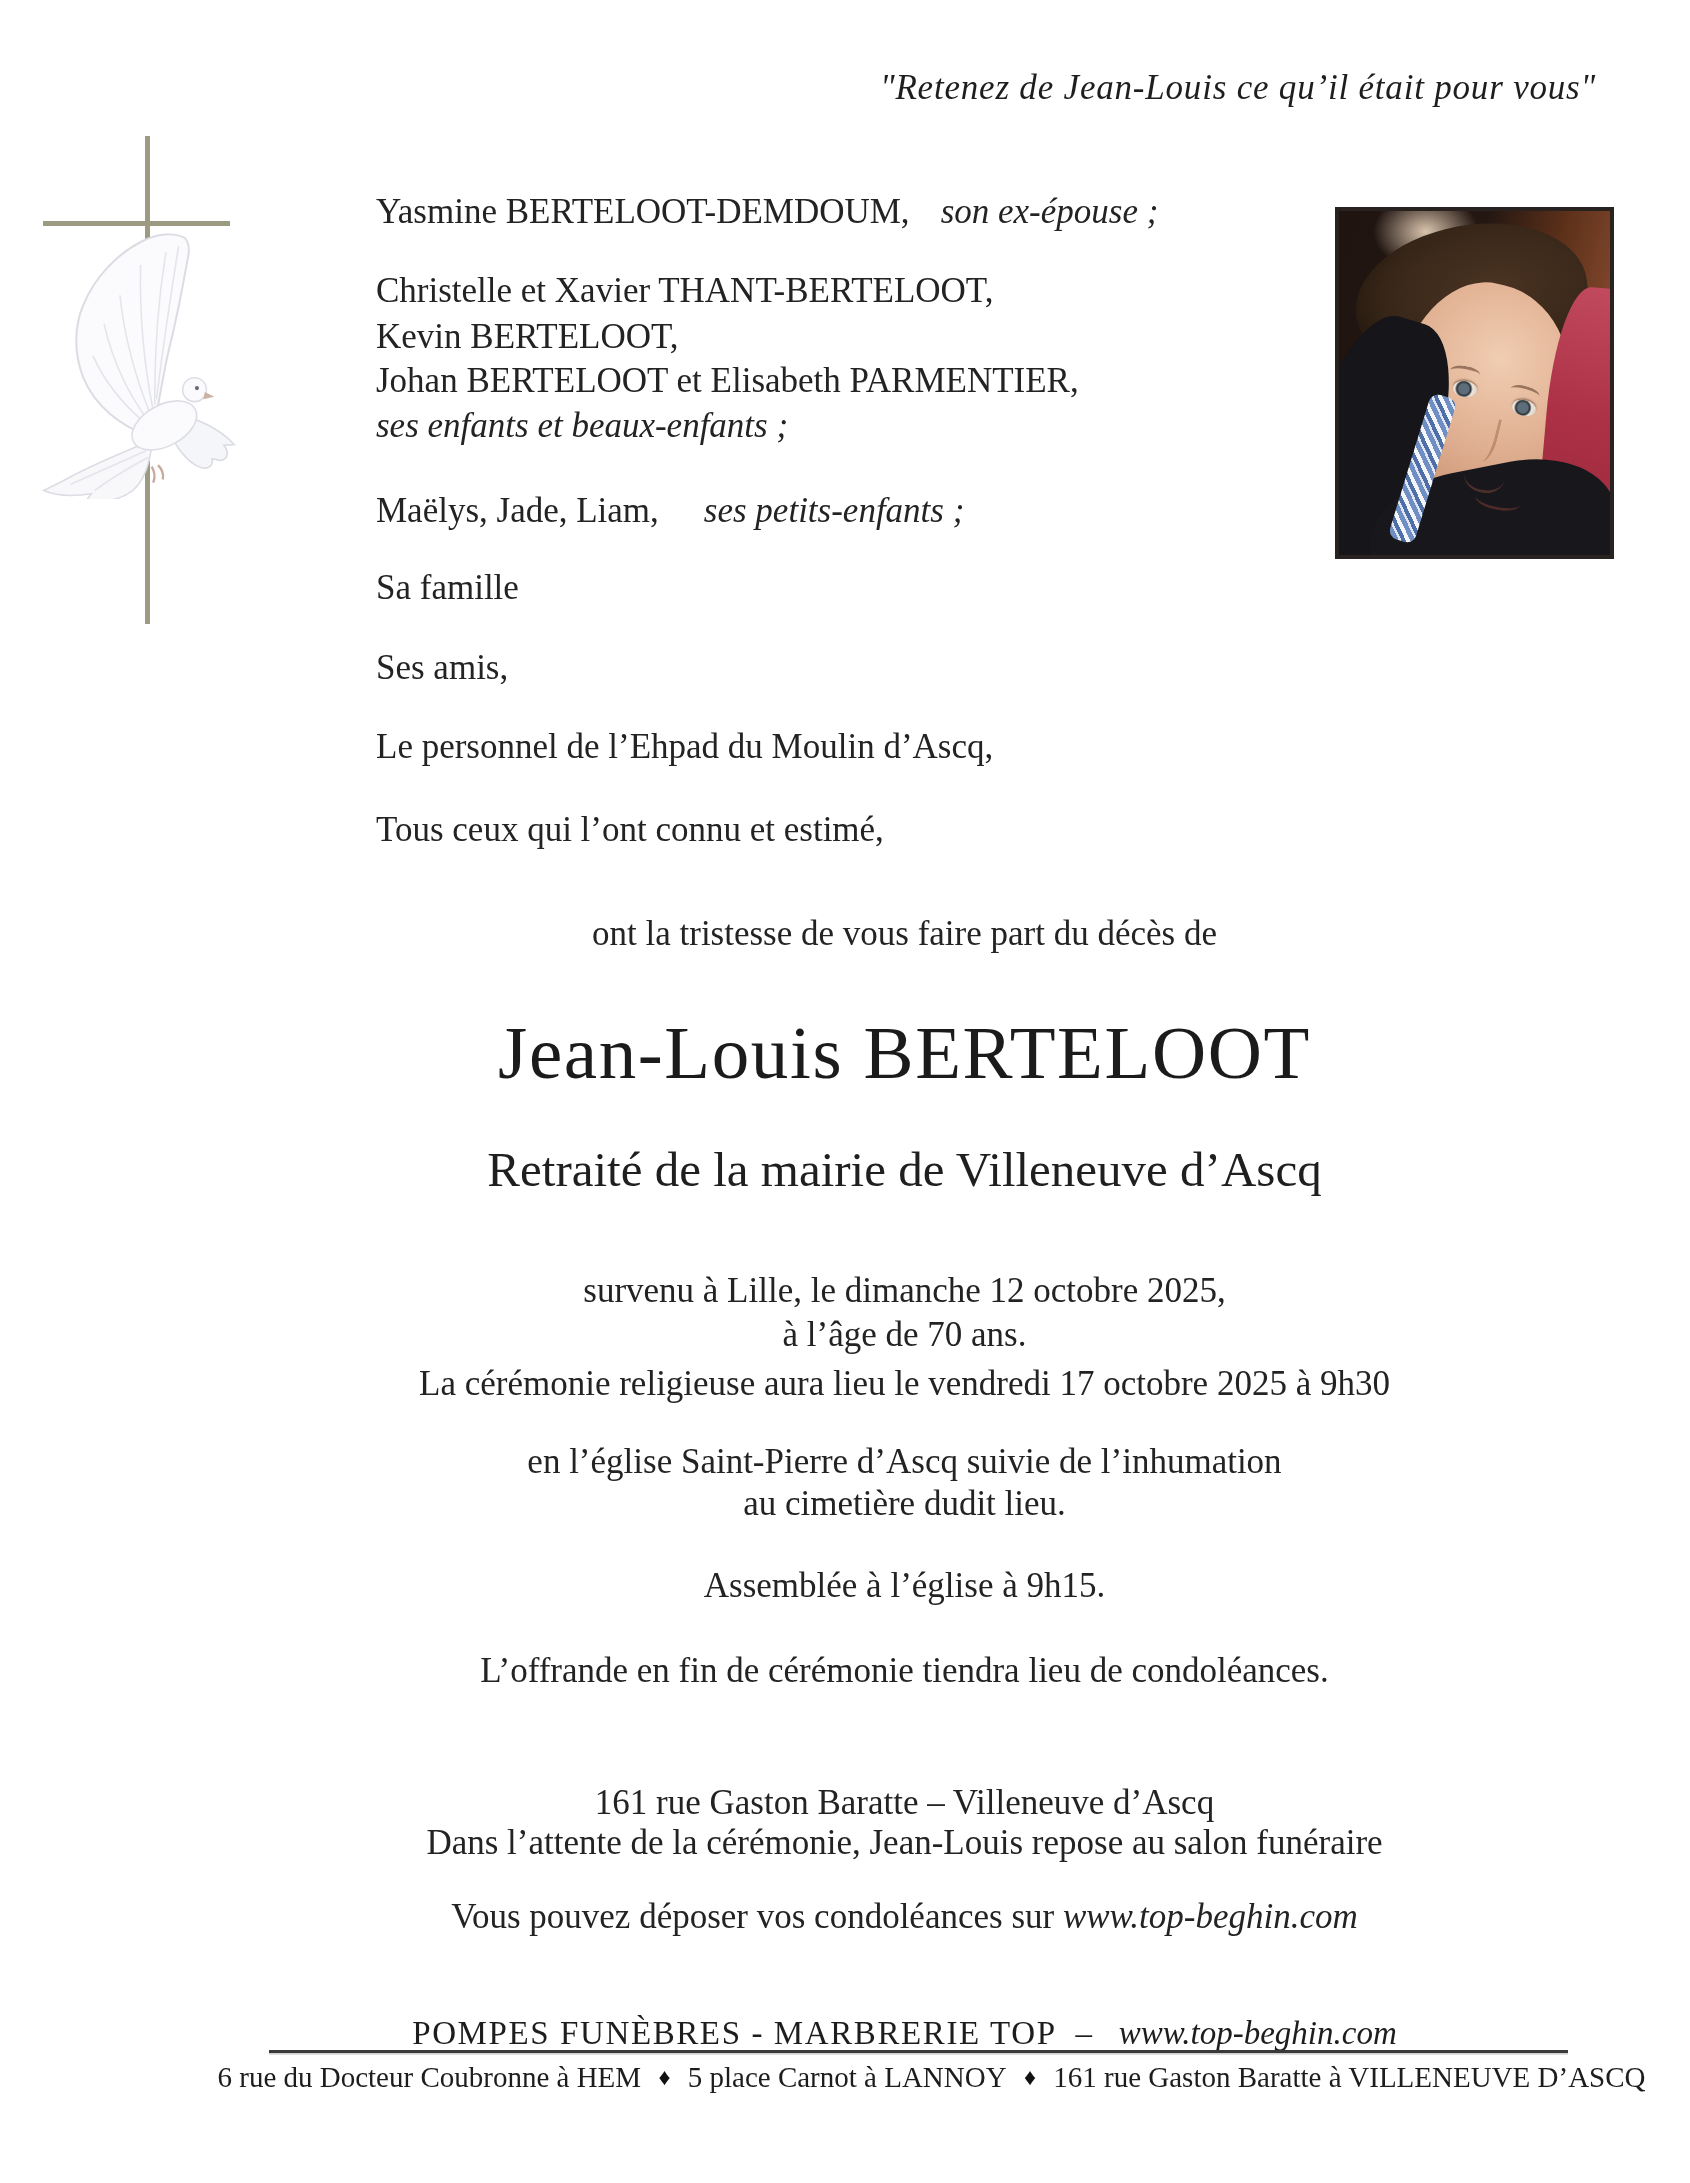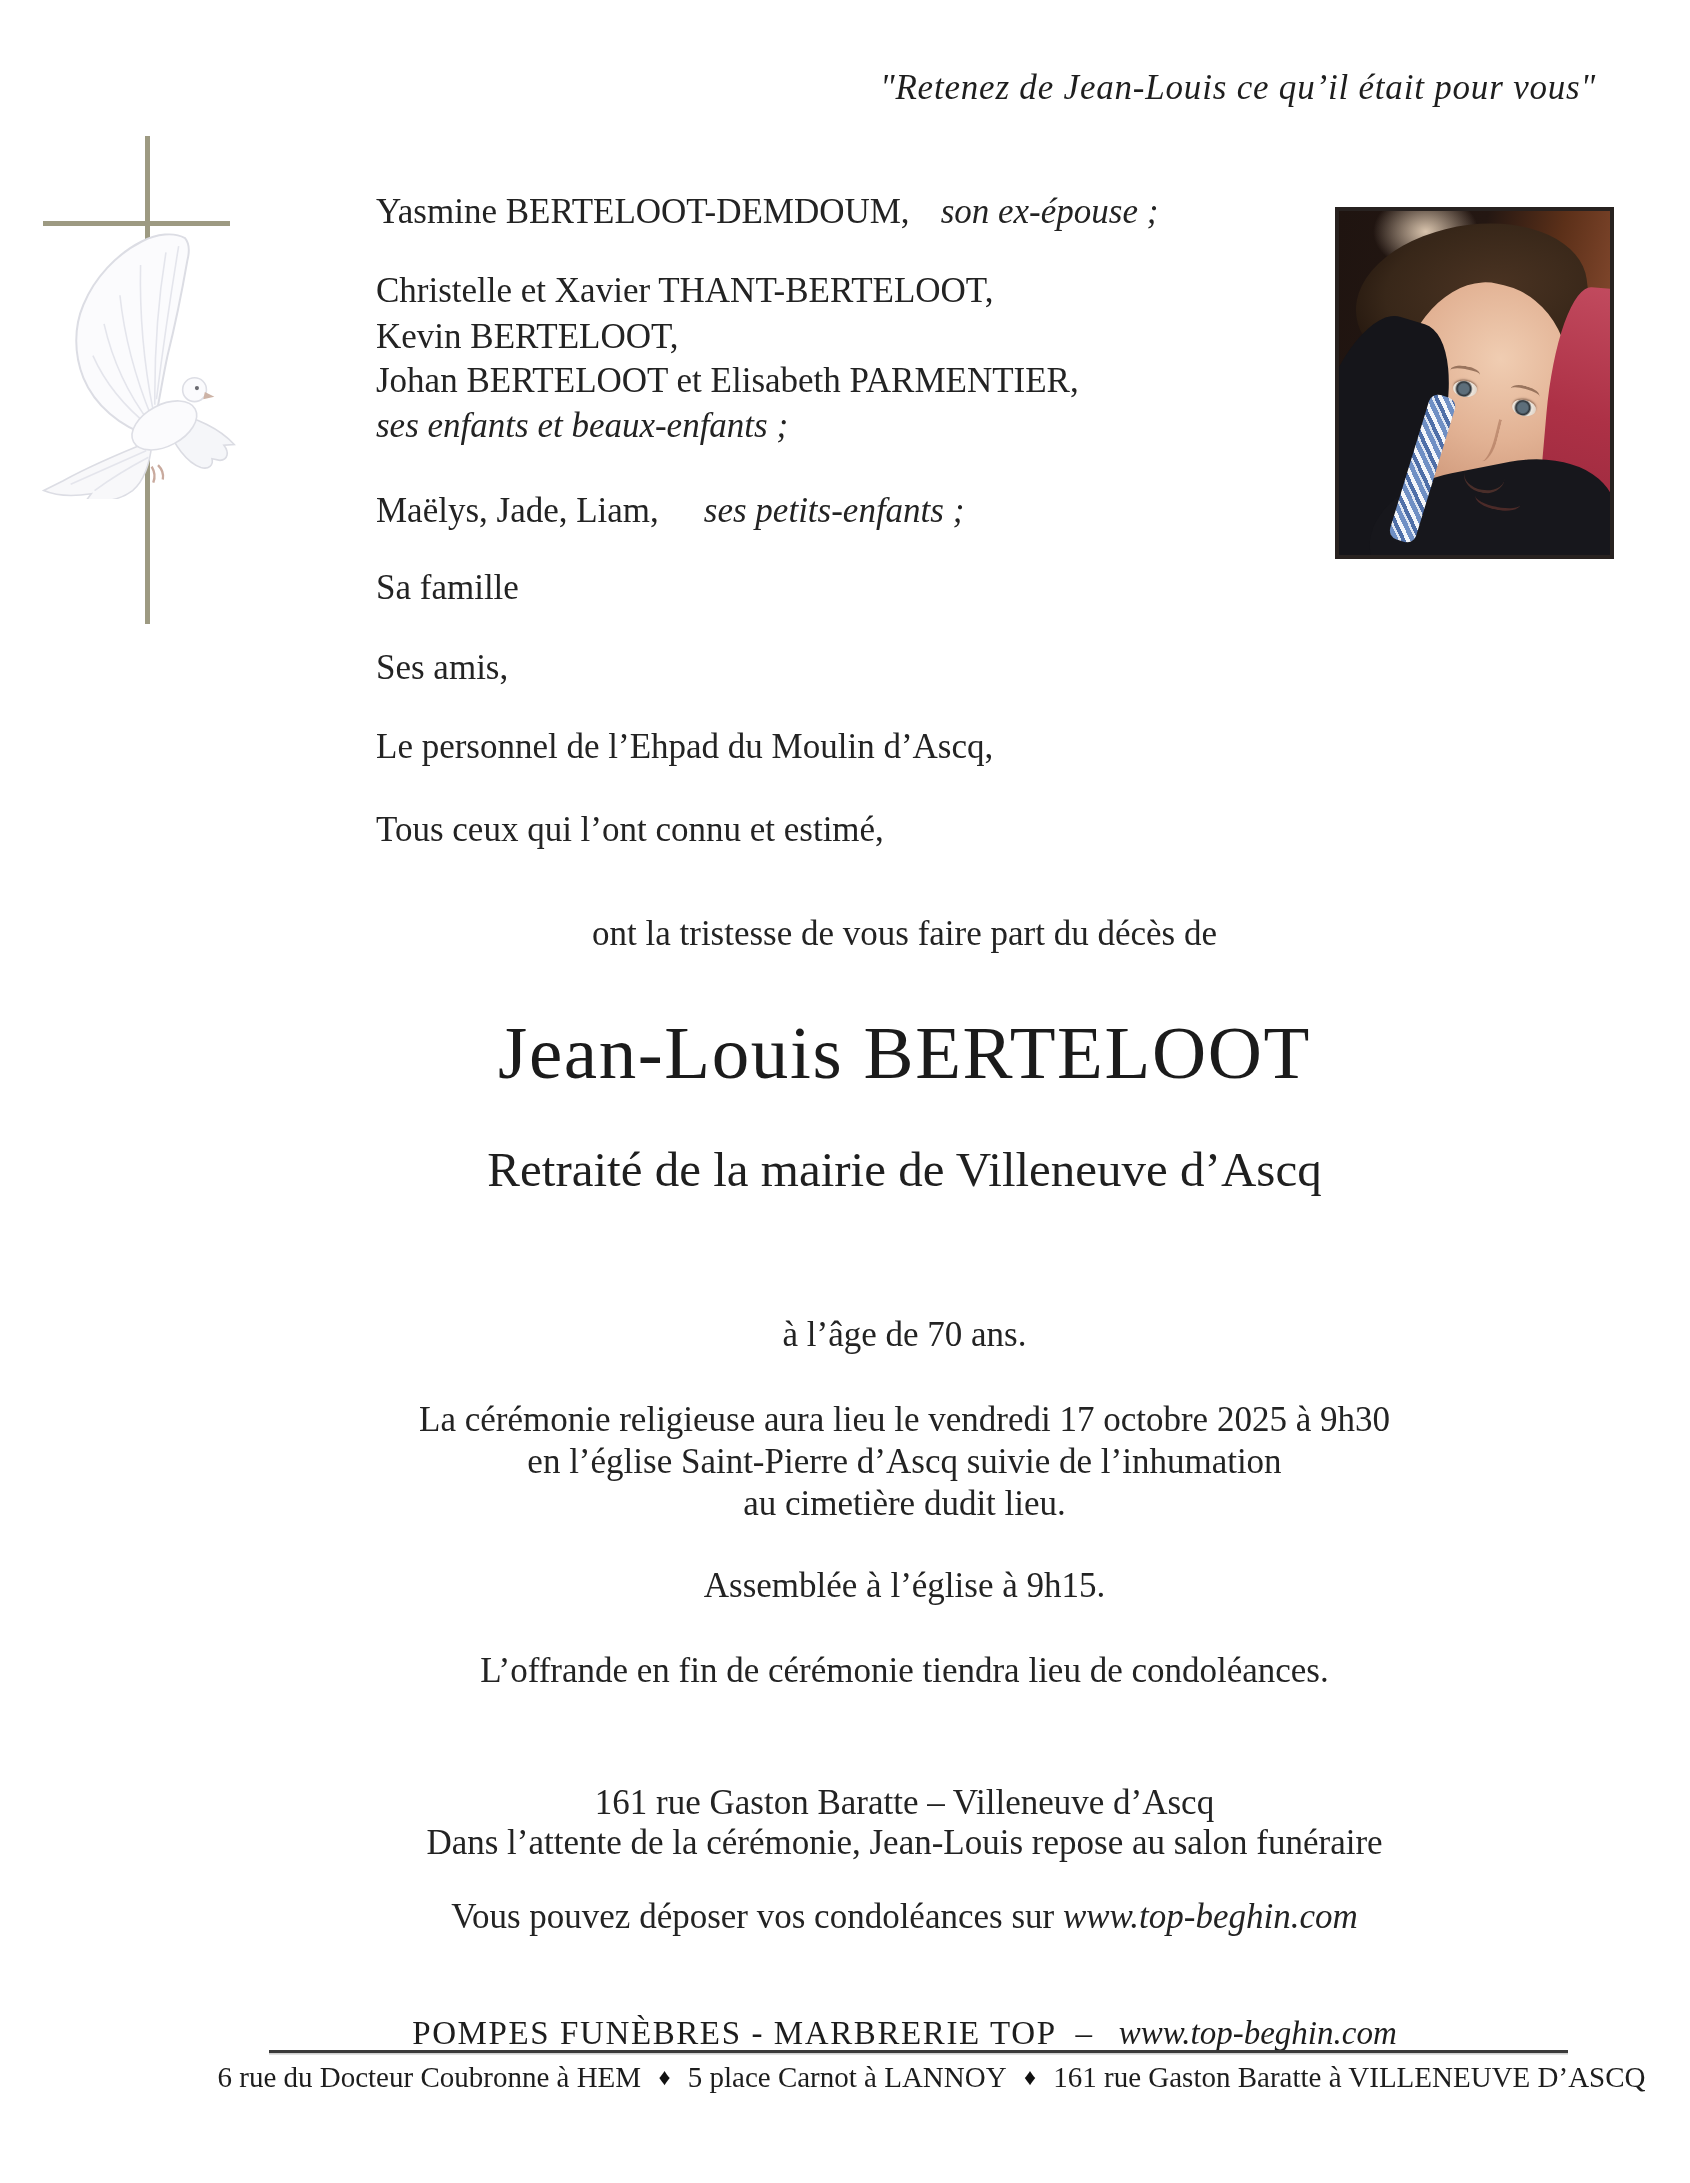--- a/index.html
+++ b/index.html
@@ -172,22 +172,23 @@
     <span>Maëlys, Jade, Liam,</span><span class="rel-gap-sm">ses petits-enfants ;</span>
   </div>
   <div class="line left-col" style="top:566px">Sa famille</div>
   <div class="line left-col" style="top:646px">Ses amis,</div>
   <div class="line left-col" style="top:725px">Le personnel de l’Ehpad du Moulin d’Ascq,</div>
   <div class="line left-col" style="top:808px">Tous ceux qui l’ont connu et estimé,</div>
 
   <div class="line centered" style="top:912px">ont la tristesse de vous faire part du décès de</div>
   <div class="line centered headline">Jean-Louis BERTELOOT</div>
   <div class="line centered subtitle">Retraité de la mairie de Villeneuve d’Ascq</div>
+  <div class="line centered" style="top:1269px">survenu à Lille, le dimanche 12 octobre 2025,</div>
   <div class="line centered" style="top:1313px">à l’âge de 70 ans.</div>
-  <div class="line centered" style="top:1398px">La cérémonie religieuse aura lieu le vendredi 17 octobre 2025 à 9h30</div>
+  <div class="line centered" style="top:1362px">La cérémonie religieuse aura lieu le vendredi 17 octobre 2025 à 9h30</div>
   <div class="line centered" style="top:1440px">en l’église Saint-Pierre d’Ascq suivie de l’inhumation</div>
   <div class="line centered" style="top:1482px">au cimetière dudit lieu.</div>
   <div class="line centered" style="top:1564px">Assemblée à l’église à 9h15.</div>
   <div class="line centered" style="top:1649px">L’offrande en fin de cérémonie tiendra lieu de condoléances.</div>
   <div class="line centered" style="top:1821px">Dans l’attente de la cérémonie, Jean-Louis repose au salon funéraire</div>
   <div class="line centered" style="top:1781px">161 rue Gaston Baratte – Villeneuve d’Ascq</div>
   <div class="line centered" style="top:1895px">
     <span>Vous pouvez déposer vos condoléances sur</span>
     <span class="italic">www.top-beghin.com</span>
   </div>

